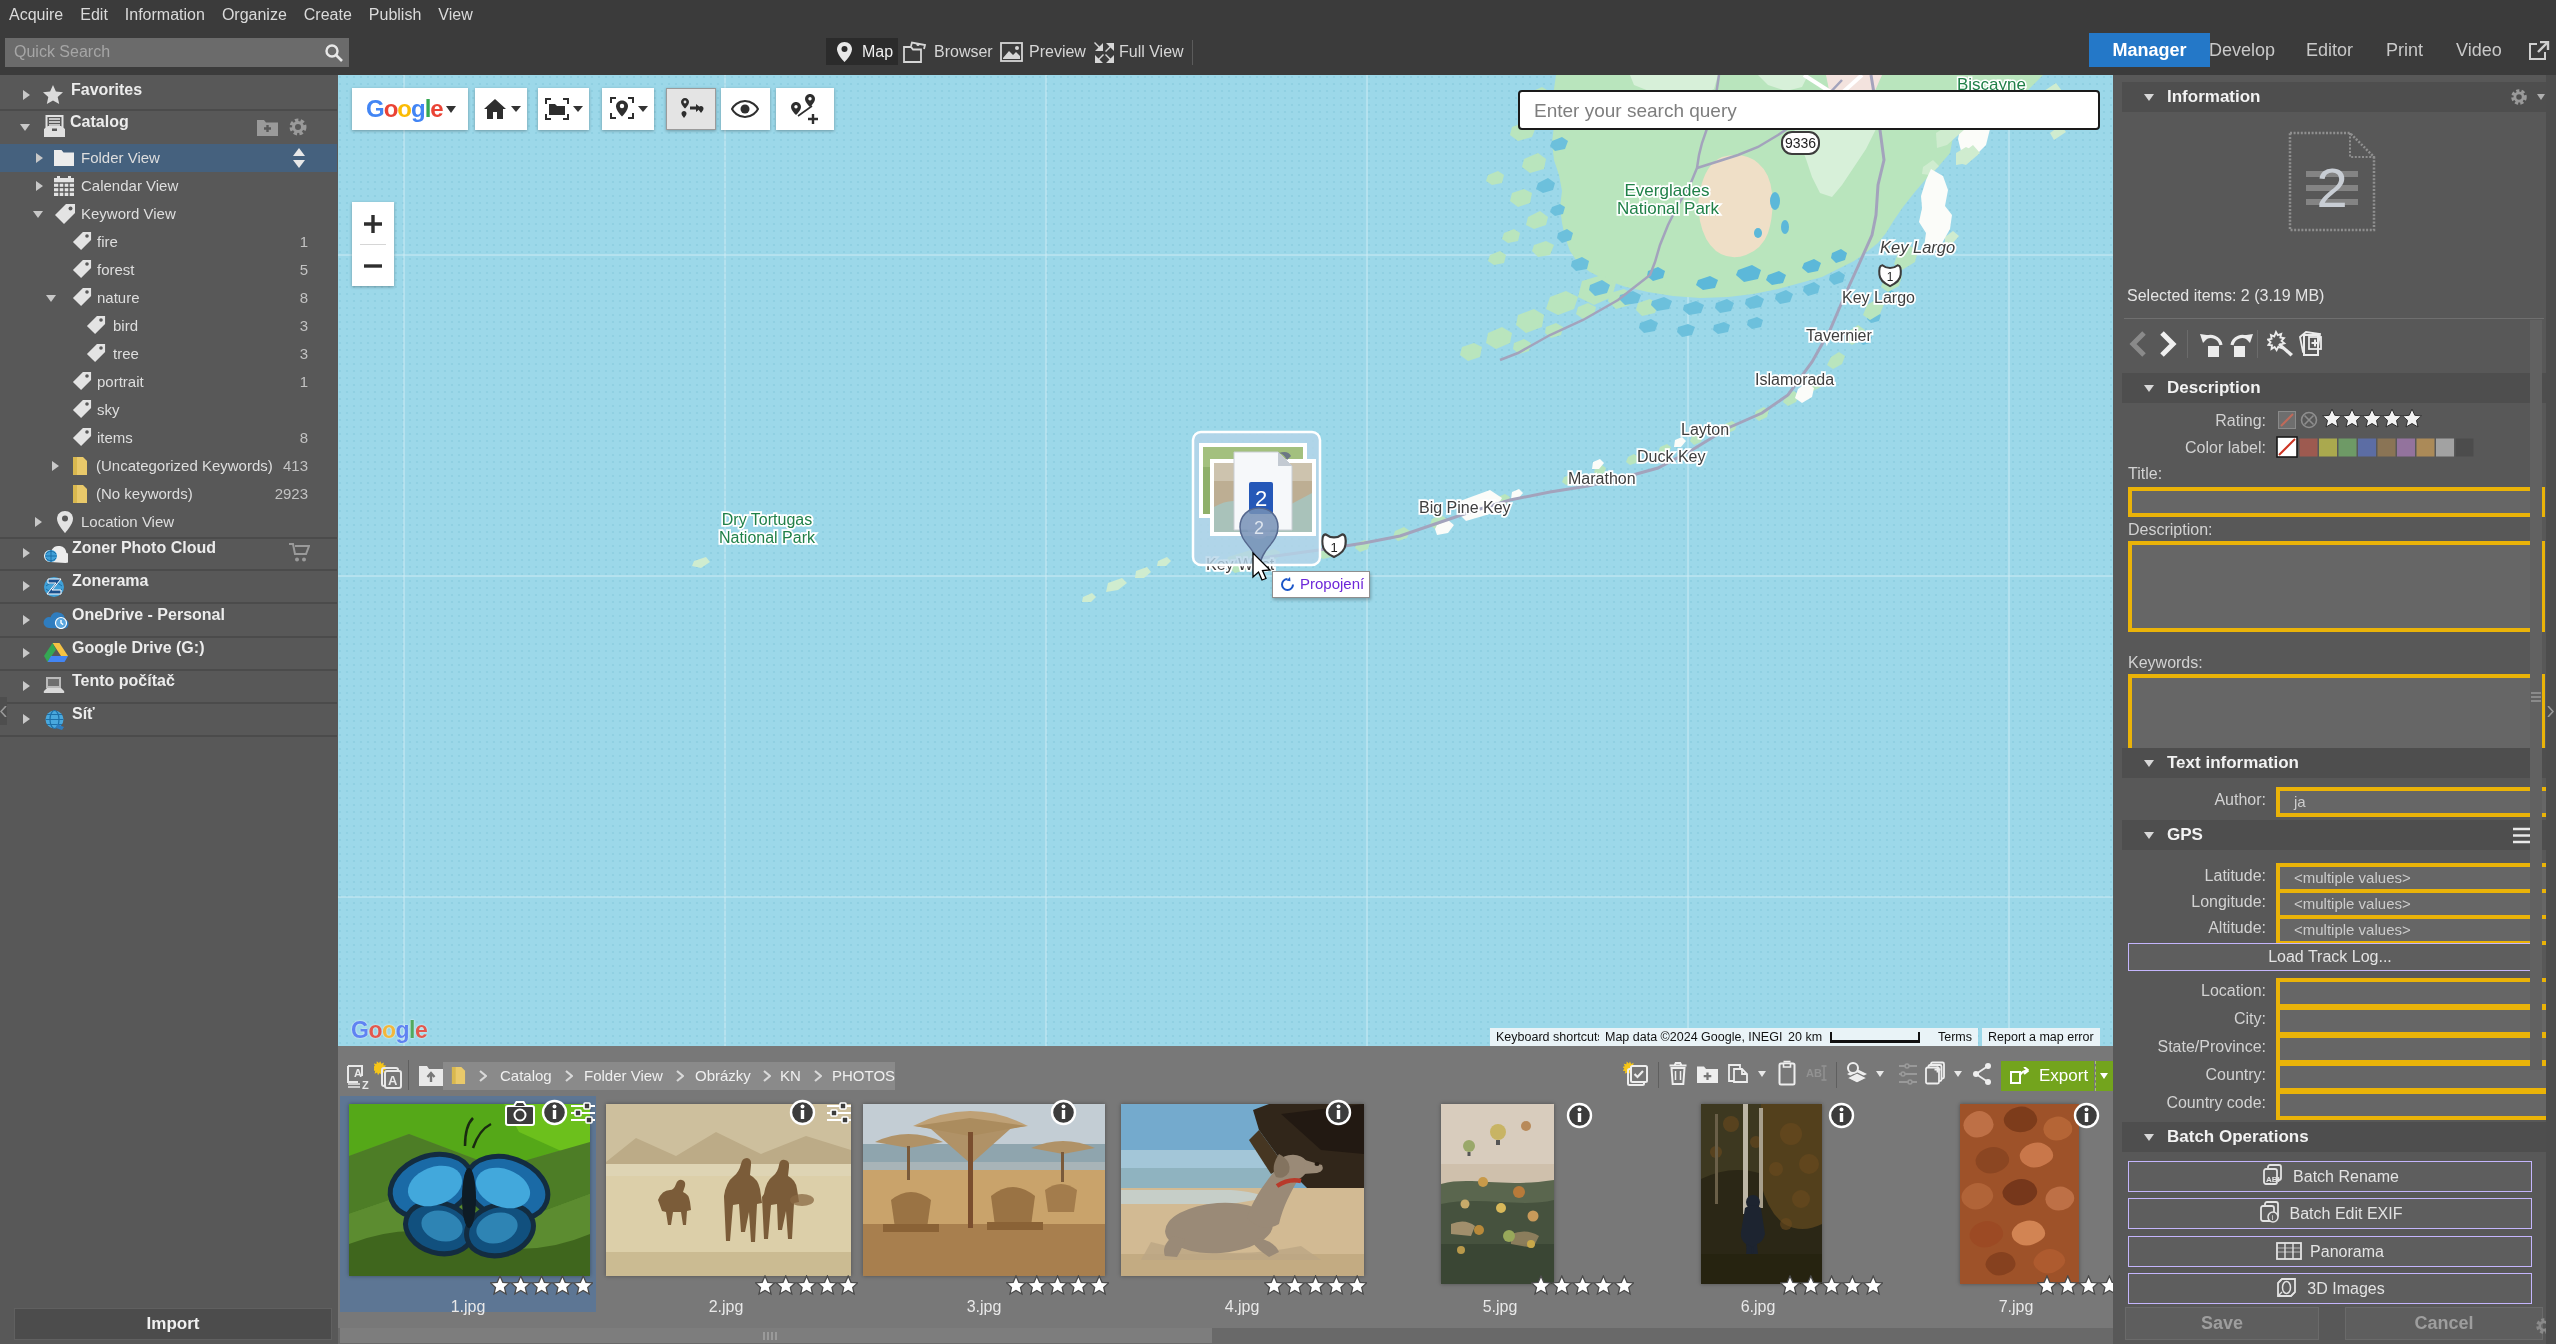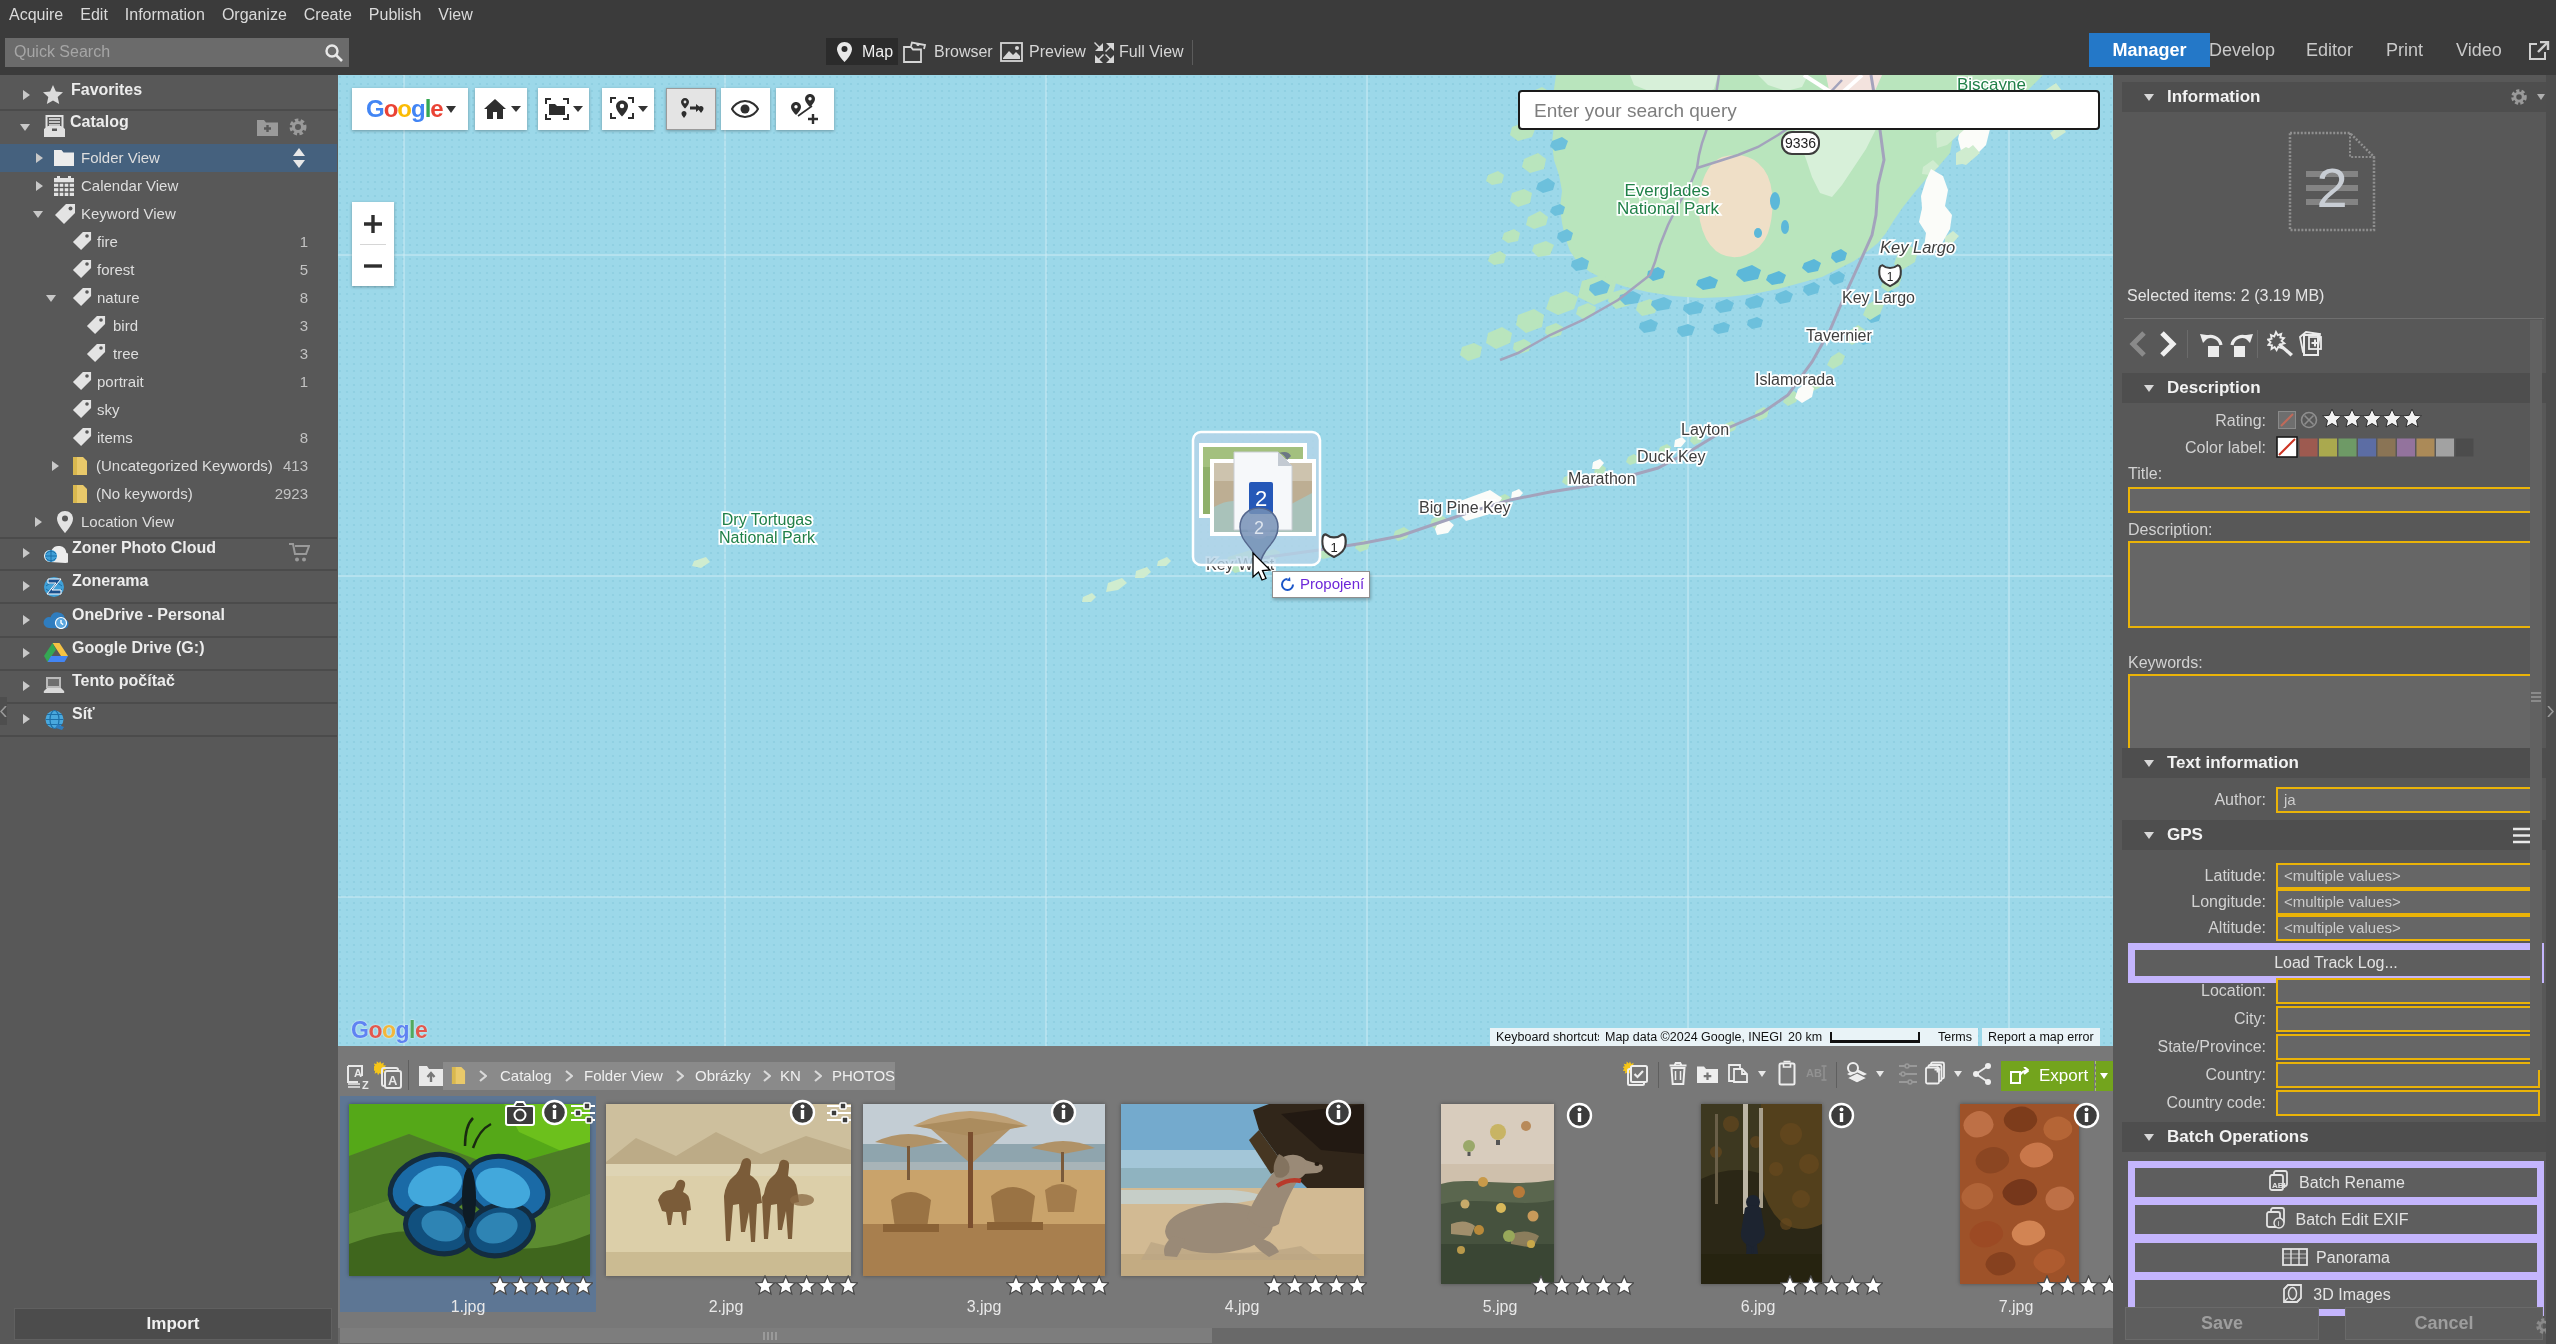--- a/index.html
+++ b/index.html
@@ -36,22 +36,22 @@
 #film{position:absolute;left:338px;top:1046px;width:1775px;height:298px;background:#787878;overflow:hidden;}
 #crumb{position:absolute;left:105px;top:16px;width:452px;height:28px;background:#8a8a8a;color:#efefef;font-size:15px;}
 .thumbimg{position:absolute;top:58px;box-shadow:0 0 4px rgba(0,0,0,0.35);}
 .fname{position:absolute;top:252px;font-size:16px;color:#e8e8e8;text-align:center;}
 
 #right{position:absolute;left:2113px;top:75px;width:443px;height:1269px;background:#585858;}
 .sechead{position:absolute;left:9px;width:425px;height:30px;background:#4e4e4e;}
 .sechead .t{position:absolute;left:45px;top:5px;font-weight:bold;font-size:17px;color:#f2f2f2;}
 .sechead .a{position:absolute;left:22px;top:12px;width:0;height:0;border-top:7px solid #d8d8d8;border-left:5px solid transparent;border-right:5px solid transparent;}
 .rlabel{position:absolute;font-size:16px;color:#d2d2d2;text-align:right;white-space:nowrap;}
-.rinput{position:absolute;left:163px;width:254px;height:22px;background:#666;border:2px solid #eab308;color:#ccc;font-size:15px;line-height:22px;padding-left:6px;}
-.rbtn{position:absolute;left:15px;width:402px;height:26px;background:#5e5e5e;border:7px solid #c4b5fd;color:#e3e3e3;font-size:16px;text-align:center;line-height:26px;}
+.rinput{position:absolute;left:163px;width:254px;height:22px;background:#666;border:4px solid #eab308;color:#ccc;font-size:15px;line-height:22px;padding-left:14px;}
+.rbtn{position:absolute;left:15px;width:402px;height:26px;background:#5e5e5e;border:1px solid #c4b5fd;color:#e3e3e3;font-size:16px;text-align:center;line-height:26px;}
 </style>
 </head>
 <body>
 <div id="top">
   <div class="menu"><span>Acquire</span><span>Edit</span><span>Information</span><span>Organize</span><span>Create</span><span>Publish</span><span>View</span></div>
   <div id="qsearch">
       <span class="ph">Quick Search</span>
     <svg class="abs" style="left:318px;top:4px" width="22" height="22" viewBox="0 0 22 22">
         <circle cx="9" cy="9" r="5.5" fill="none" stroke="#e8e8e8" stroke-width="2.4"></circle>
         <line x1="13" y1="13" x2="19" y2="19" stroke="#e8e8e8" stroke-width="2.6"></line>

